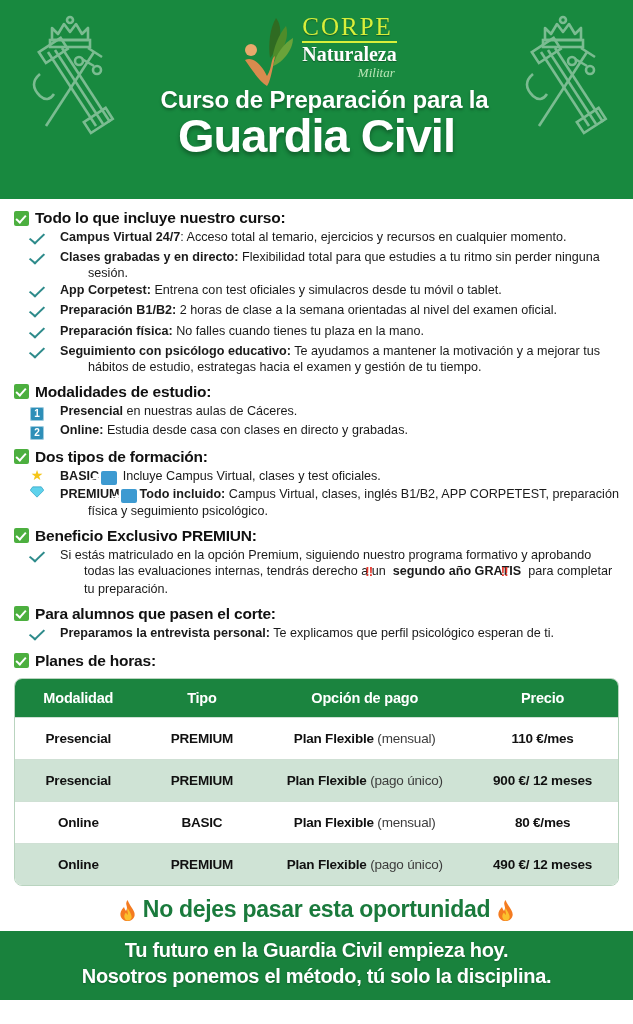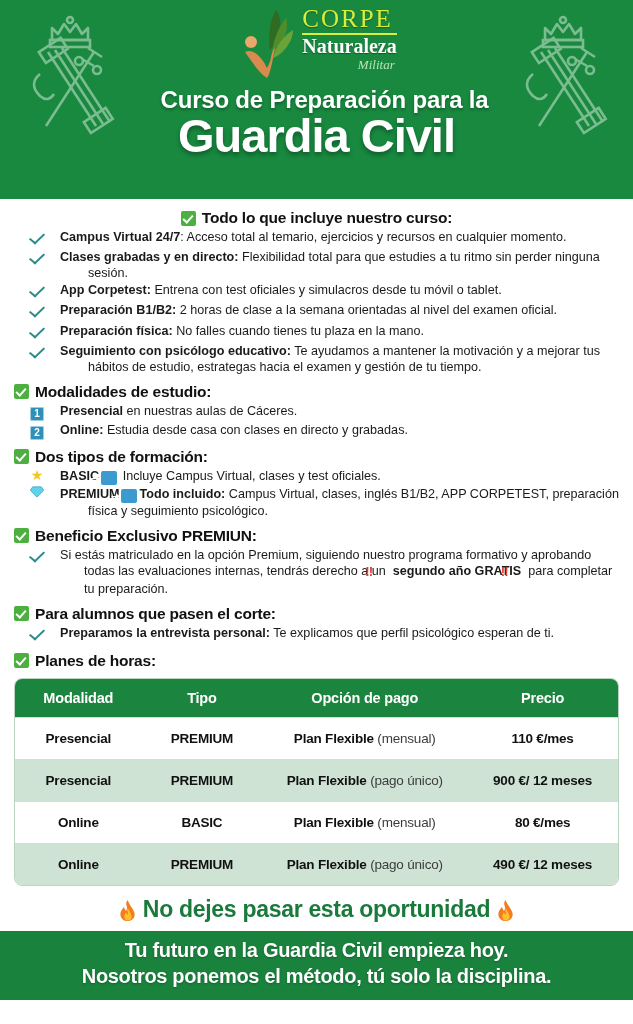--- a/index.html
+++ b/index.html
@@ -18,21 +18,21 @@
     height: 199px;
     overflow: hidden;
   }
   .emblem { position: absolute; top: 4px; opacity: .5; }
   .emblem.left  { left: 22px; }
   .emblem.right { right: 22px; }
 
   .logo {
     position: absolute;
     left: 50%; transform: translateX(-50%);
-    top: 2px;
+    top: 10px;
     width: 210px; height: 86px;
     display: flex; align-items: flex-start; justify-content: center;
   }
   .logo-mark { width: 66px; height: 82px; flex: 0 0 66px; margin-top: 2px;}
   .logo-words { padding-top: 4px; }
   .logo-corpe {
     font-family: "Liberation Serif", serif;
     font-size: 25px; letter-spacing: 2px;
     color: #d8ef3a; line-height: 1;
     text-shadow: 0 1px 1px rgba(0,0,0,.35);
@@ -72,21 +72,21 @@
 
   
   .content { padding: 8px 14px 0 14px; }
 
   .sec-head {
     display: flex; align-items: center; gap: 6px;
     font-size: 15.5px; font-weight: bold; color: #111;
     margin-top: 8px; margin-bottom: 2px;
     letter-spacing: -.2px;
   }
-  .sec-head.first { margin-top: 2px; justify-content: center; }
+  .sec-head.first { margin-top: 2px; }
   .ico-check-box {
     display: inline-block; width: 15px; height: 15px; flex: 0 0 15px;
     background: #4caf3f; border-radius: 2px; position: relative;
   }
   .ico-check-box::after {
     content: ""; position: absolute; left: 4px; top: 2px;
     width: 4px; height: 8px; border: solid #fff;
     border-width: 0 2px 2px 0; transform: rotate(42deg);
   }
 

